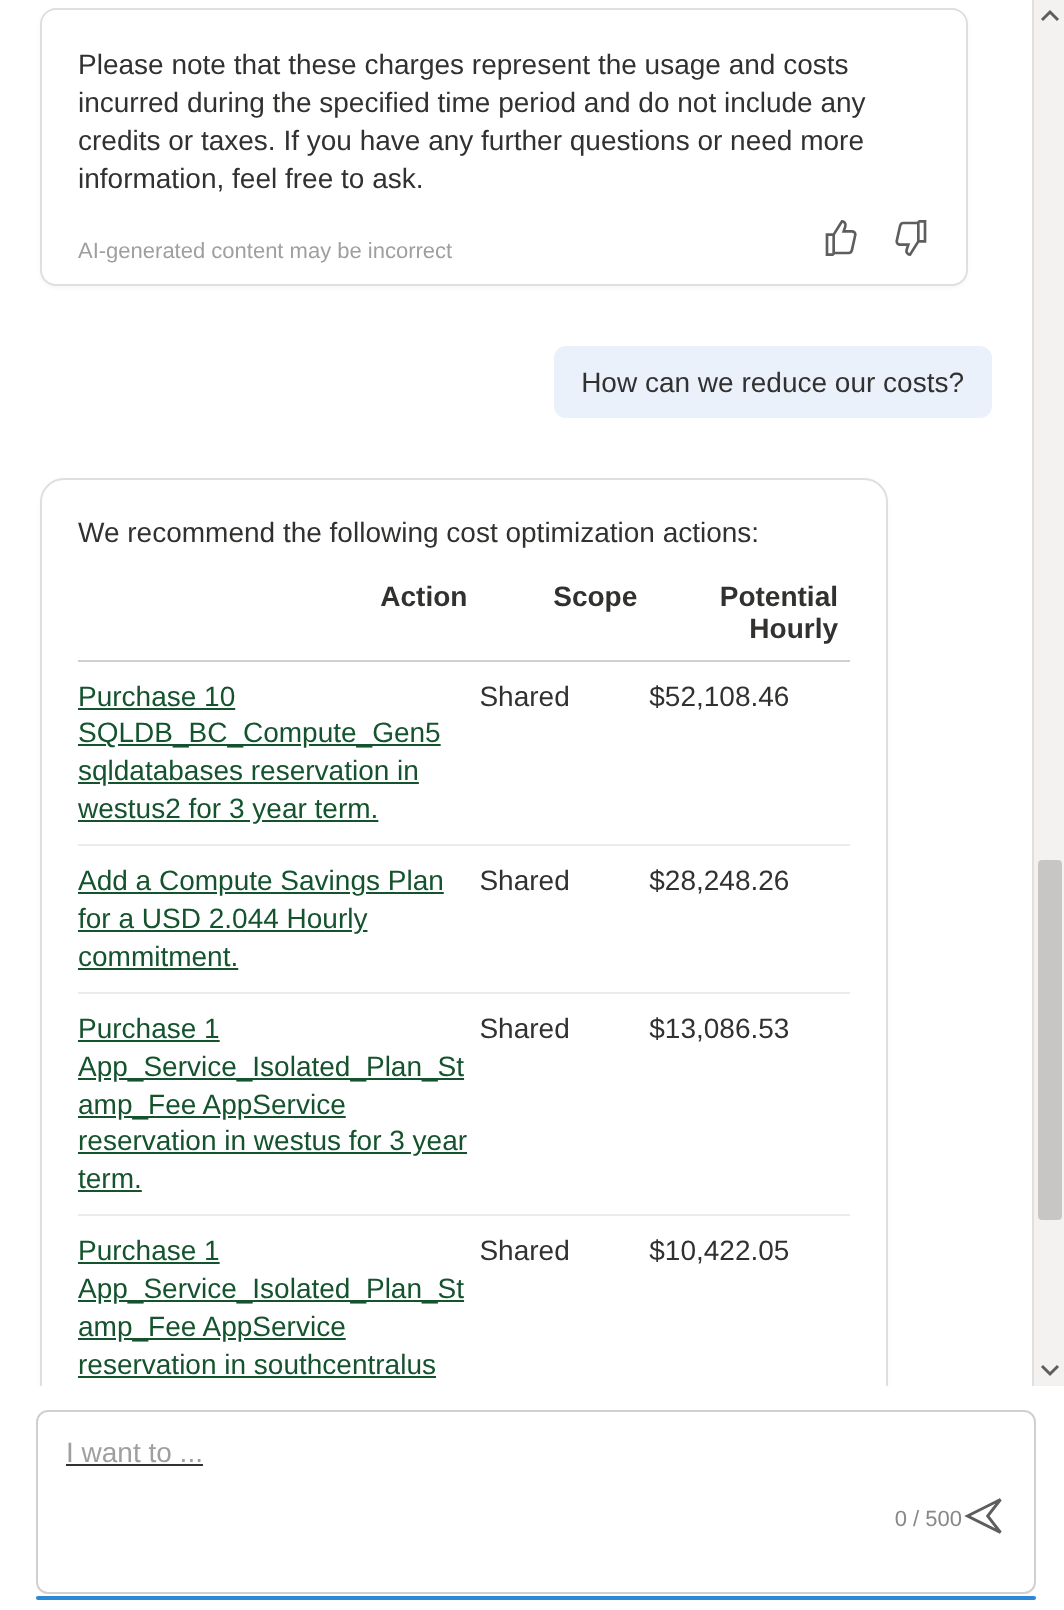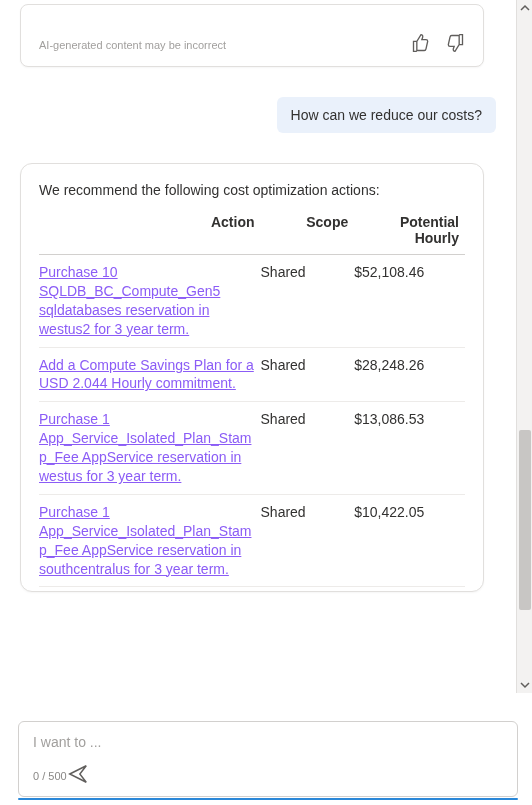--- a/index.html
+++ b/index.html
@@ -26,42 +26,42 @@
     border:1px solid #e1dfdd;
     border-radius:8px;
     width:464px;
     padding:18px 18px 10px 18px;
     margin-top:4px;
     background:#fff;
     box-shadow:0 1px 2px rgba(0,0,0,0.04);
   }
   .ai-card .note-text { line-height:1.35; }
   .ai-foot {
-    display:flex; align-items:center; justify-content:space-between;
+    display:flex; align-items:flex-end; justify-content:space-between;
     margin-top:10px;
   }
   .ai-disclaimer { font-size:11px; color:#a19f9d; }
   .thumbs { display:flex; gap:14px; color:#605e5c; }
   .thumbs svg { width:20px; height:20px; stroke:#605e5c; fill:none; stroke-width:1.6; cursor:pointer; }
 
   
   .user-row { display:flex; justify-content:flex-end; margin:30px 12px 30px 0; }
   .user-bubble {
     background:#eaf1fb;
     border-radius:6px;
     padding:10px 14px;
     max-width:320px;
     text-align:center;
   }
 
   
   .rec-card {
     border:1px solid #e1dfdd;
     border-radius:12px;
-    width:464px;
+    width:424px;
     padding:18px 18px 4px 18px;
     background:#fff;
     box-shadow:0 1px 2px rgba(0,0,0,0.04);
   }
   .rec-intro { margin-bottom:12px; }
   table.rec-table {
     width:100%;
     border-collapse:collapse;
     table-layout:fixed;
   }
@@ -77,21 +77,21 @@
   table.rec-table col.c2 { width:22%; }
   table.rec-table col.c3 { width:26%; }
   table.rec-table td {
     vertical-align:top;
     padding:8px 6px 8px 0;
     border-bottom:1px solid #edebe9;
     font-size:14px;
     line-height:1.35;
   }
   a.action-link {
-    color:#8b5cf6;
+    color:#14532d;
     text-decoration:underline;
     word-break:break-word;
   }
 
   
   .sbar {
     position:absolute; top:0; right:0; width:16px; height:693px;
     background:#f3f2f1;
     border-left:1px solid #e1dfdd;
   }
@@ -105,47 +105,49 @@
   .sbar .btn.bot { bottom:0; }
   .sbar .thumb {
     position:absolute; left:2px; width:12px;
     background:#c8c6c4; border-radius:2px;
   }
 
   
   .input-wrap {
     position:absolute;
     left:18px; right:14px; bottom:8px;
-    height:76px;
+    height:92px;
     border:1px solid #d2d0ce;
     border-radius:6px;
     background:#fff;
     padding:12px 14px 8px 14px;
+    text-decoration:underline;
   }
   .input-wrap .ph {
     color:#a19f9d;
     font-size:14px;
   }
   .input-foot {
-    position:absolute; left:14px; right:14px; bottom:8px;
-    display:flex; align-items:center; justify-content:flex-start;
+    position:absolute; left:14px; right:14px; bottom:24px;
+    display:flex; align-items:center; justify-content:flex-end;
   }
   .counter { font-size:11px; color:#8a8886; }
   .send svg { width:22px; height:22px; stroke:#605e5c; fill:none; stroke-width:1.6; cursor:pointer; }
   .bottom-accent {
     position:absolute; left:18px; right:14px; bottom:5px; height:2px;
     background:#2b88d8; border-radius:2px;
   }
 </style>
 </head>
 <body>
 
 <div class="scroll-area">
 
   <div class="ai-card">
+    <div class="note-text">Please note that these charges represent the usage and costs incurred during the specified time period and do not include any credits or taxes. If you have any further questions or need more information, feel free to ask.</div>
     <div class="ai-foot">
       <div class="ai-disclaimer">AI-generated content may be incorrect</div>
       <div class="thumbs">
         <span>
           <svg viewBox="0 0 24 24">
               <path d="M7 22V10l5-8c1.5 0 2.5 1.5 2 3l-1 3h5c1.1 0 2 .9 2 2l-2 9c-.2 1-1 2-2 2H7z M7 10H3v12h4"></path>
             </svg>
         </span>
         <span>
           <svg viewBox="0 0 24 24">

